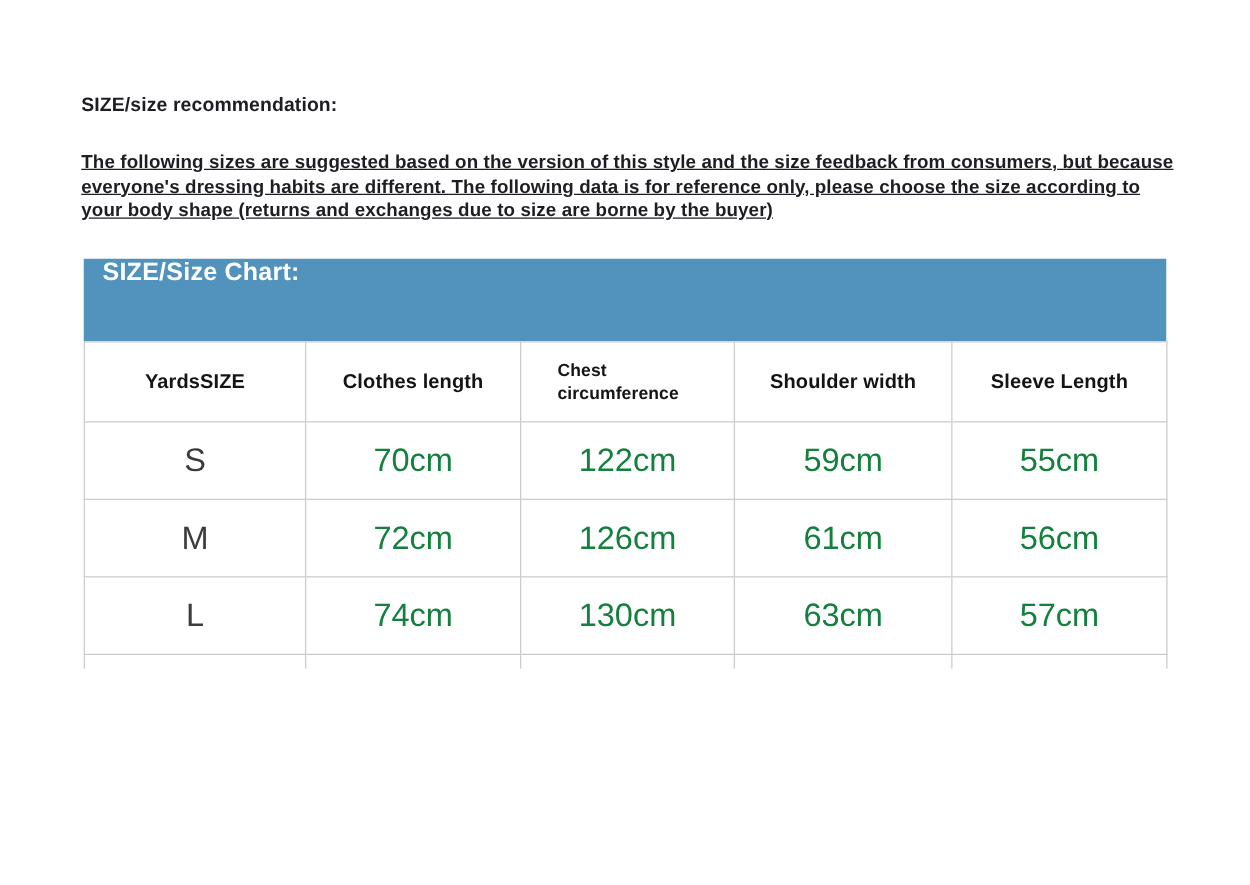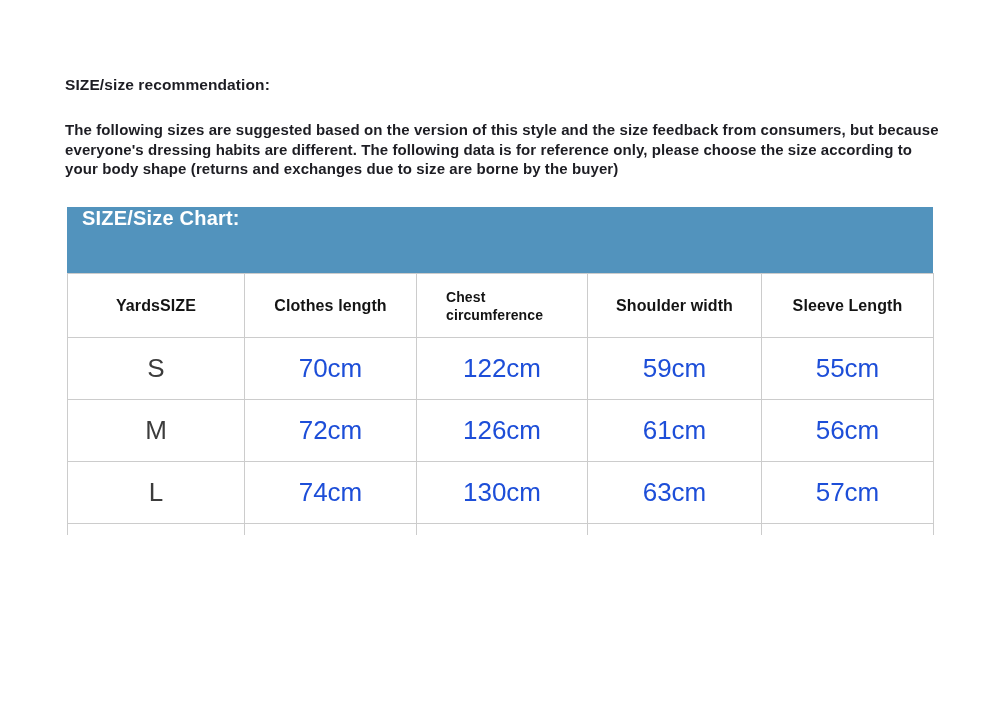--- a/index.html
+++ b/index.html
@@ -27,20 +27,21 @@
   .rec-body {
     position: absolute;
     left: 65px;
     top: 120px;
     width: 874px;
     font-size: 15px;
     font-weight: bold;
     color: #1d1d23;
     line-height: 19.5px;
     letter-spacing: 0.1px;
+    text-decoration: underline;
   }
   .chart-banner {
     position: absolute;
     left: 67px;
     top: 207px;
     width: 866px;
     height: 66px;
     background: #5293bd;
     display: flex;
     box-sizing: border-box;
@@ -86,21 +87,21 @@
     width: 112px;
     font-size: 14px;
     line-height: 18px;
   }
   td.size-cell {
     font-size: 26px;
     color: #3c3c3c;
   }
   td.val-cell {
     font-size: 26px;
-    color: #1d4ed8;
+    color: #15803d;
   }
 </style>
 </head>
 <body>
 
 <div class="page">
 
   <div class="rec-title">SIZE/size recommendation:</div>
 
   <div class="rec-body">The following sizes are suggested based on the version of this style and the size feedback from consumers, but because everyone's dressing habits are different. The following data is for reference only, please choose the size according to your body shape (returns and exchanges due to size are borne by the buyer)</div>

